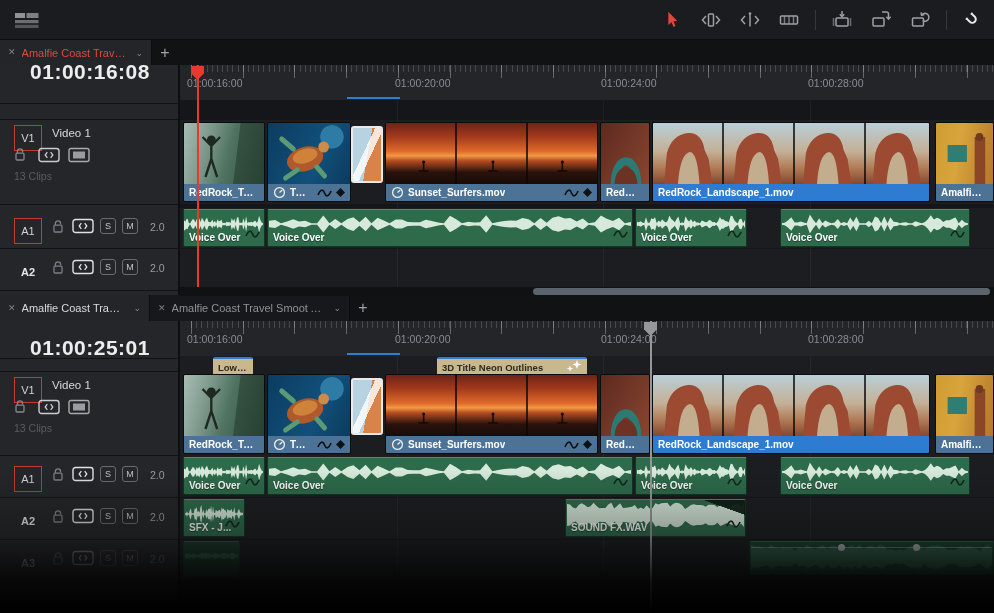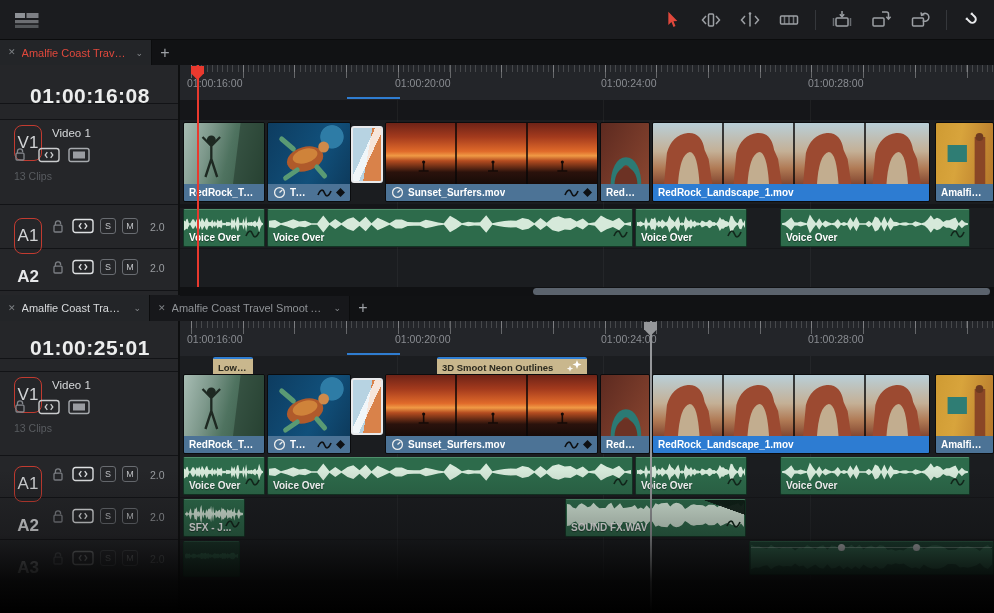--- a/index.html
+++ b/index.html
@@ -19,22 +19,22 @@
   .tab.active{background:#232528;}
   .tab.inactive{background:#17181b;color:#8f9296;}
   .tab .x{font-size:9px;color:#7d8084;line-height:1;}
   .tab .chev{font-size:9px;color:#85888c;margin-left:2px;}
   .tab-label{white-space:nowrap;overflow:hidden;text-overflow:ellipsis;}
   .plus{display:flex;align-items:center;justify-content:center;width:26px;color:#9ea1a6;font-size:16px;cursor:pointer;}
   
   .headbg{background:#252629;border-right:2px solid #0e0f10;z-index:2;}
   .hline{background:#121316;height:1px;z-index:3;}
   .timecode{position:absolute;left:0;width:180px;text-align:center;color:#eceded;font-size:21px;font-weight:600;letter-spacing:.5px;z-index:3;}
-  .badge{position:absolute;width:28px;height:36px;border-radius:8px;display:flex;align-items:center;justify-content:center;
-         font-size:17px;color:#d2d4d6;z-index:3;}
+  .badge{position:absolute;width:28px;height:26px;border-radius:0;display:flex;align-items:center;justify-content:center;
+         font-size:11px;color:#d2d4d6;z-index:3;}
   .badge.red{border:1px solid #c23b30;}
   .badge.plain{font-weight:bold;color:#e6e7e9;}
   .tk-label{position:absolute;color:#d6d8da;font-size:11.5px;z-index:3;}
   .tk-info{position:absolute;color:#595c60;font-size:10.5px;z-index:3;}
   .sq{position:absolute;width:16px;height:16px;border:1px solid #696c71;border-radius:3px;color:#c3c5c8;font-size:9px;
       display:flex;align-items:center;justify-content:center;z-index:3;cursor:pointer;}
   .hicon{position:absolute;z-index:3;cursor:pointer;}
   .chan{position:absolute;color:#9a9da1;font-size:10.5px;z-index:3;}
   
   .ruler{position:absolute;left:180px;width:814px;background:#232529;z-index:1;
@@ -464,21 +464,21 @@
           <rect x="1" y="1.5" width="20" height="13" rx="2.5"></rect>
           <path d="M9.3 5.2 7.2 8l2.1 2.8M12.7 5.2 14.8 8l-2.1 2.8" stroke-width="1.3"></path>
         </svg></div>
       <div class="sq" style="left: 100px; top: 550px; opacity: 0.4;">S</div>
       <div class="sq" style="left: 122px; top: 550px; opacity: 0.4;">M</div>
       <div class="chan" style="left: 150px; top: 553px; opacity: 0.4;">2.0</div>
       <div class="tclip" style="left: 213px; top: 357px; width: 40px; height: 19px;">
         <div class="tname">Lower...</div>
       </div>
       <div class="tclip" style="left: 437px; top: 357px; width: 150px; height: 19px;">
-        <div class="tname">3D Smoot Neon Outlines</div>
+        <div class="tname">3D Title Neon Outlines</div>
         <div style="flex: 0 0 auto; margin-left: 3px;"><svg width="16" height="13" viewBox="0 0 16 13">
             <path d="M11 0l1.2 3.3L15.5 4.5 12.2 5.7 11 9 9.8 5.7 6.5 4.5 9.8 3.3Z" fill="#fff"></path>
             <path d="M4 5.4l.9 2.3 2.3.9-2.3.9L4 11.8l-.9-2.3-2.3-.9 2.3-.9Z" fill="#fff" opacity=".9"></path>
           </svg></div>
       </div>
       <div class="vclip" style="left: 183px; top: 374px; width: 82px; height: 80px;">
         <div class="vthumb th-talent" style="height: 63px;"><svg width="100%" height="100%" viewBox="0 0 82 63" preserveAspectRatio="none">
             <polygon points="58,0 82,0 82,63 50,63" fill="rgba(32,52,40,.5)"></polygon>
             <g stroke="#1e2922" stroke-width="2.4" fill="none">
               <circle cx="28" cy="17" r="3.4" fill="#1e2922"></circle>
@@ -651,16 +651,16 @@
         <svg class="wave" viewBox="0 0 100 40" preserveAspectRatio="none">
           <path d="M0.0,1.0L1.7,4.0L3.3,3.4L5.0,6.3L6.7,7.3L8.3,1.1L10.0,5.5L11.7,7.3L13.3,5.2L15.0,6.3L16.7,5.2L18.3,10.0L20.0,5.4L21.7,6.8L23.3,1.6L25.0,5.0L26.7,8.4L28.3,3.3L30.0,1.9L31.7,9.0L33.3,2.3L35.0,3.1L36.7,6.8L38.3,1.1L40.0,5.5L41.7,1.2L43.3,5.6L45.0,1.3L46.7,8.6L48.3,4.1L50.0,2.2L51.7,6.3L53.3,1.9L55.0,2.8L56.7,9.1L58.3,8.2L60.0,10.4L61.7,8.9L63.3,10.0L65.0,5.9L66.7,2.6L68.3,4.3L70.0,1.4L71.7,8.6L73.3,4.7L75.0,2.3L76.7,1.8L78.3,2.5L80.0,4.6L81.7,9.3L83.3,9.2L85.0,8.8L86.7,3.7L88.3,4.6L90.0,3.5L91.7,5.0L93.3,6.9L95.0,10.6L96.7,4.1L98.3,1.6L100.0,8.5L100.0,31.5L98.3,38.4L96.7,35.9L95.0,29.4L93.3,33.1L91.7,35.0L90.0,36.5L88.3,35.4L86.7,36.3L85.0,31.2L83.3,30.8L81.7,30.7L80.0,35.4L78.3,37.5L76.7,38.2L75.0,37.7L73.3,35.3L71.7,31.4L70.0,38.6L68.3,35.7L66.7,37.4L65.0,34.1L63.3,30.0L61.7,31.1L60.0,29.6L58.3,31.8L56.7,30.9L55.0,37.2L53.3,38.1L51.7,33.7L50.0,37.8L48.3,35.9L46.7,31.4L45.0,38.7L43.3,34.4L41.7,38.8L40.0,34.5L38.3,38.9L36.7,33.2L35.0,36.9L33.3,37.7L31.7,31.0L30.0,38.1L28.3,36.7L26.7,31.6L25.0,35.0L23.3,38.4L21.7,33.2L20.0,34.6L18.3,30.0L16.7,34.8L15.0,33.7L13.3,34.8L11.7,32.7L10.0,34.5L8.3,38.9L6.7,32.7L5.0,33.7L3.3,36.6L1.7,36.0L0.0,39.0Z" fill="#3f7c5c" fill-opacity="0.55"></path>
         </svg>
       </div>
       <div class="aauto" style="left: 751px; top: 547px; width: 241px;"></div>
       <div class="adot" style="left: 838px; top: 544px;"></div>
       <div class="adot" style="left: 913px; top: 544px;"></div>
       <div class="pline" style="left: 650px; top: 321px; height: 292px; background: rgb(149, 151, 154);"></div>
       <div class="pflag" style="left: 644px; top: 322px; background: rgb(149, 151, 154);"></div>
     </div>
-  <div class="timecode" style="top:84px">01:00:16:08</div>
+  <div class="timecode" style="top:60px">01:00:16:08</div>
   <div class="timecode" style="top:336px">01:00:25:01</div>
   <div class="fade"></div>
 </div>
 
 </body></html>

